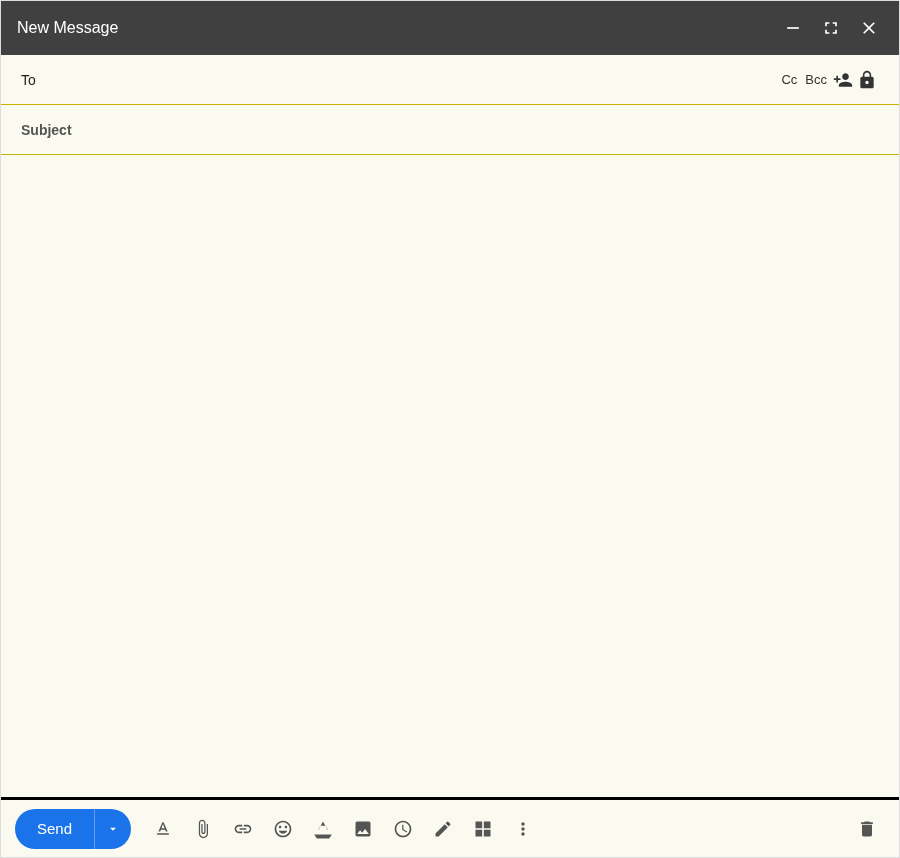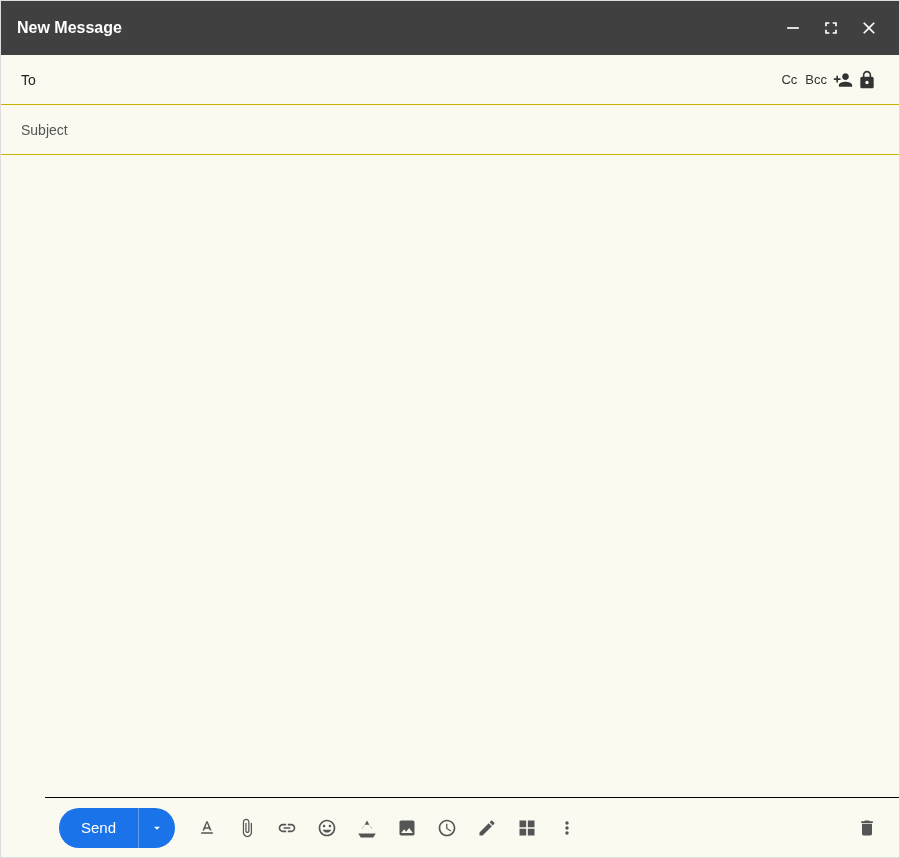--- a/index.html
+++ b/index.html
@@ -36,21 +36,21 @@
       display: flex;
       align-items: center;
       justify-content: space-between;
       padding: 0 16px;
       height: 54px;
       flex-shrink: 0;
     }
 
     .title-text {
       font-size: 16px;
-      font-weight: 700;
+      font-weight: 400;
       color: #fff;
     }
 
     .title-actions {
       display: flex;
       align-items: center;
       gap: 10px;
     }
 
     .title-icon-btn {
@@ -133,20 +133,21 @@
       background: #fafaf0;
     }
 
     .subject-input {
       border: none;
       outline: none;
       background: transparent;
       font-size: 14px;
       color: #0369a1;
       width: 100%;
+      font-weight: bold;
     }
 
     .subject-input::placeholder {
       color: #555;
     }
 
     
     .body-area {
       flex: 1;
       background: #fafaf0;
@@ -165,25 +166,24 @@
       resize: none;
       font-family: inherit;
     }
 
     
     .toolbar {
       display: flex;
       align-items: center;
       padding: 10px 14px;
       background: #fafaf0;
-      border-top: 1px solid #000000;
+      border-top: 3px solid #000000;
       gap: 4px;
       flex-shrink: 0;
       height: 60px;
-      margin-left: 44px;
     }
 
     .send-btn-group {
       display: flex;
       align-items: center;
       border-radius: 24px;
       overflow: hidden;
       margin-right: 10px;
     }
 

